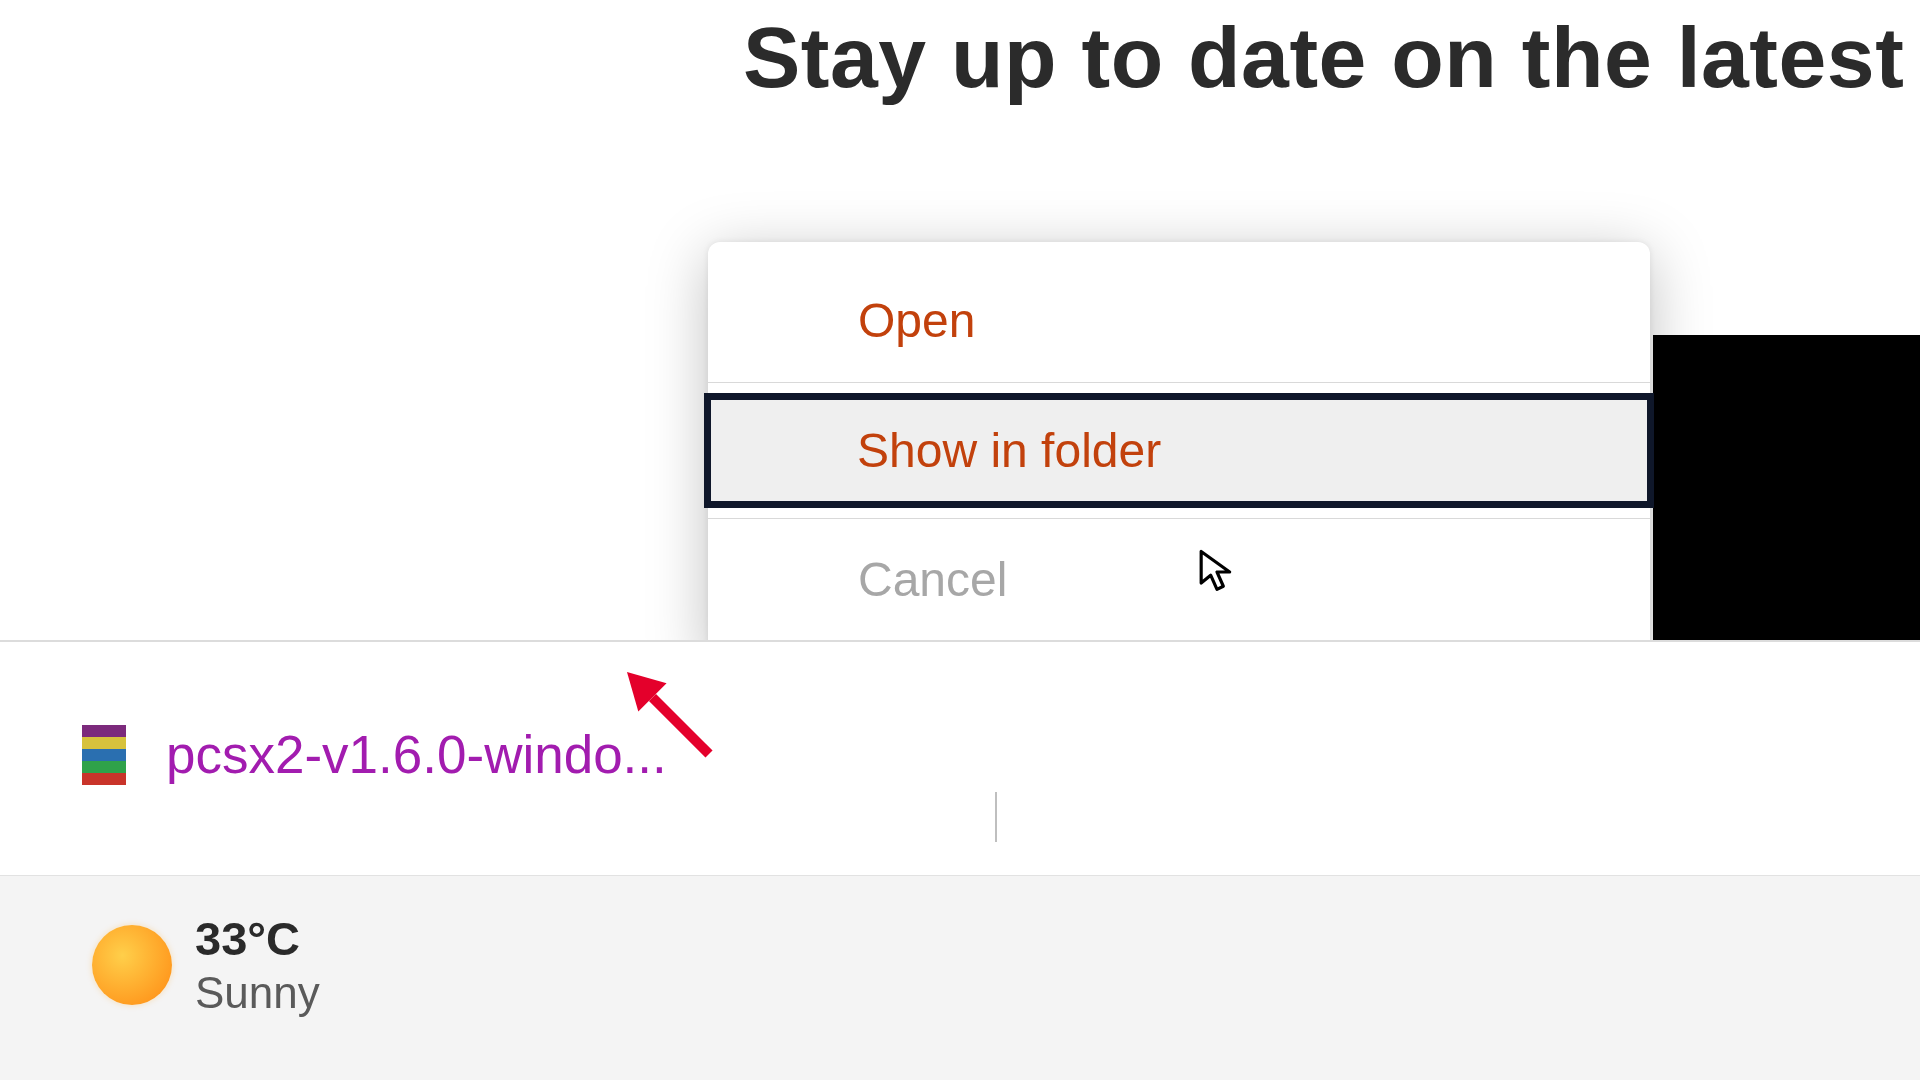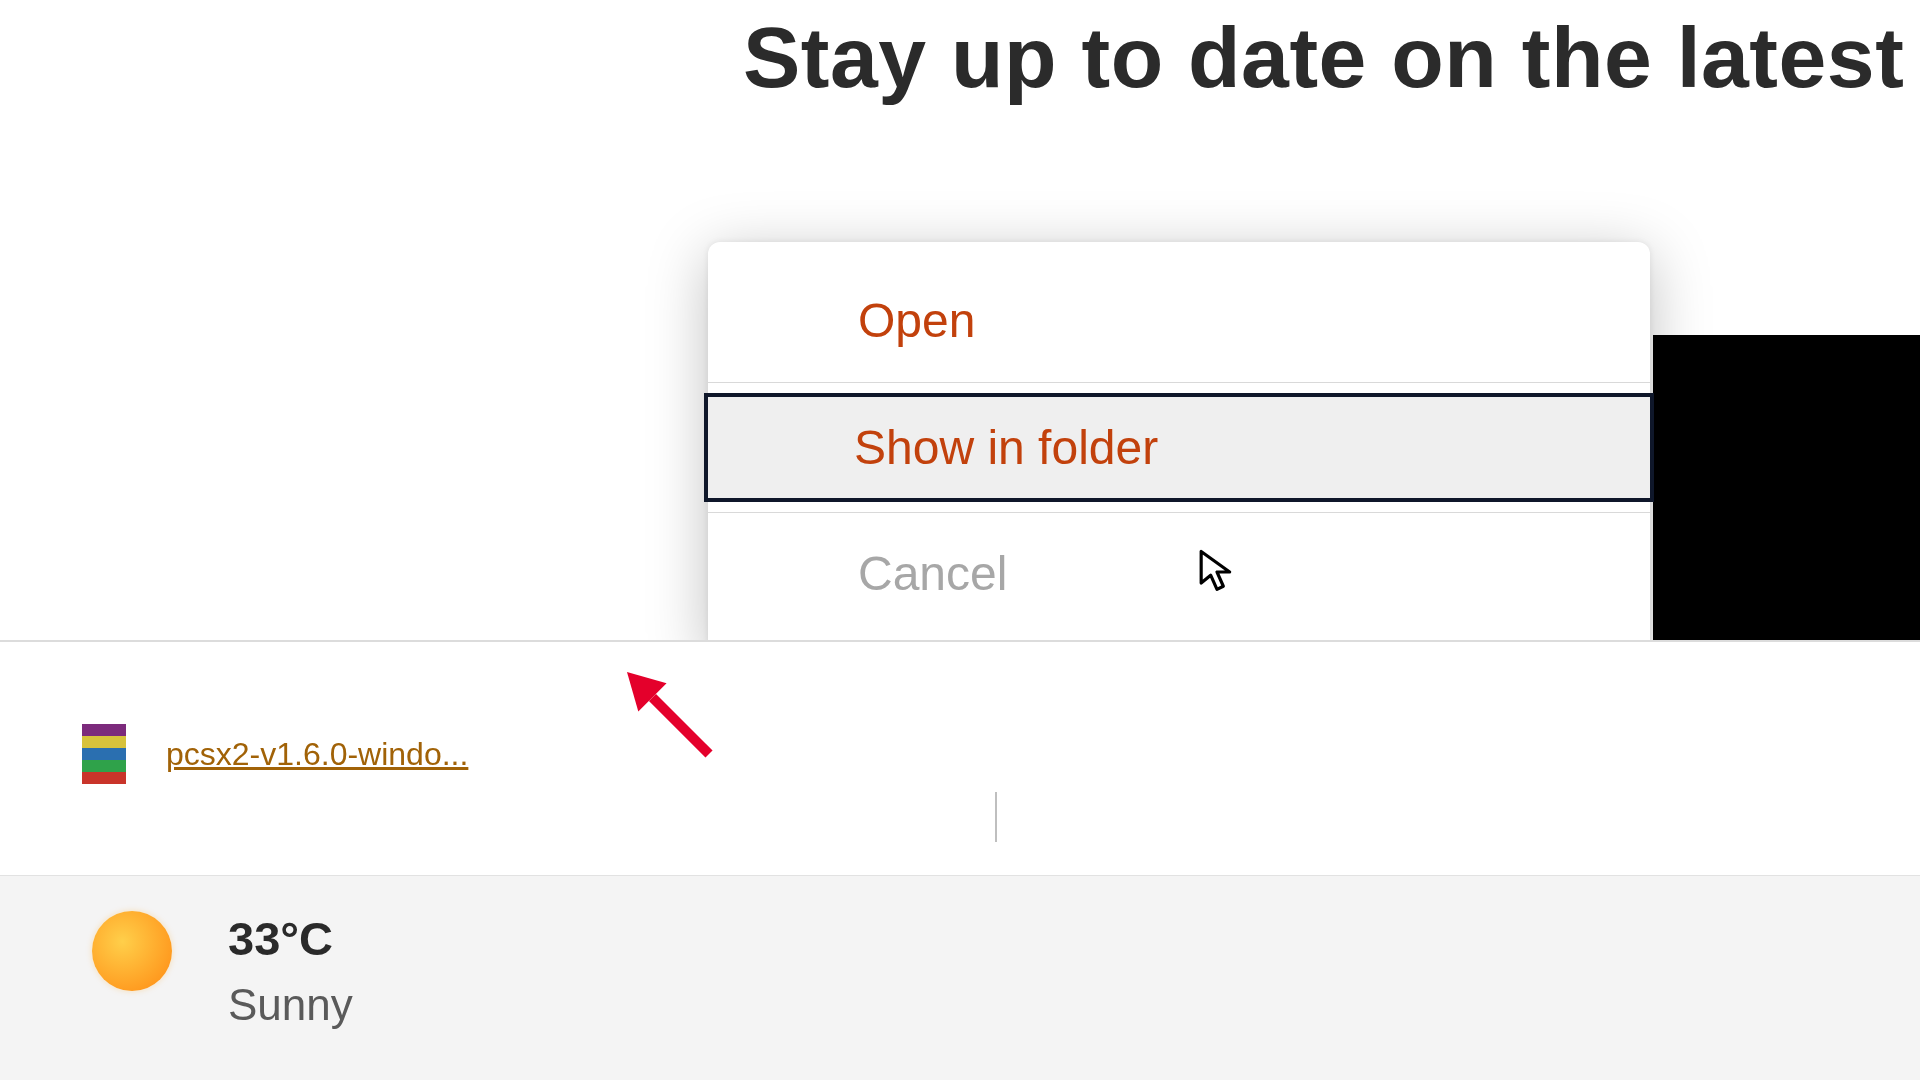--- a/index.html
+++ b/index.html
@@ -46,21 +46,21 @@
   line-height:1.2;
   cursor:default;
 }
 .menu-sep {
   height:1px;
   background:#d9d9d9;
   margin:10px 0;
 }
 .menu-item.highlighted {
   background:#efefef;
-  border:4px solid #0f172a;
+  border:7px solid #0f172a;
   margin-left:-4px;
   margin-right:-4px;
   padding-left:146px;
   position:relative;
 }
 .menu-item.disabled {
   color:#a7a7a7;
 }
 
 
@@ -117,24 +117,23 @@
   display:flex;
   flex-direction:column;
 }
 .rar-icon .band { flex:1; }
 .rar-icon .b1{background:#7c2a7c;}
 .rar-icon .b2{background:#d7c23c;}
 .rar-icon .b3{background:#2a6fb0;}
 .rar-icon .b4{background:#2fa24a;}
 .rar-icon .b5{background:#c9342a;}
 .download-name {
-  font-size:32px;
-  color:#a16207;
+  font-size:53px;
+  color:#a21caf;
   white-space:nowrap;
-  text-decoration:underline;
 }
 .download-divider {
   position:absolute;
   top:792px;
   left:995px;
   width:2px;
   height:50px;
   background:#bfbfbf;
 }
 
@@ -146,32 +145,33 @@
   width:1920px;
   height:205px;
   background:#f4f4f4;
   border-top:1px solid #e2e2e2;
 }
 .weather {
   position:absolute;
   top:35px;
   left:92px;
   display:flex;
-  gap:56px;
+  align-items:center;
+  gap:23px;
 }
 .sun {
   width:80px;height:80px;border-radius:50%;
   background:radial-gradient(circle at 38% 38%, #ffcf4a 0%, #ff9a1f 75%, #ff8a00 100%);
   box-shadow:0 0 6px rgba(255,160,0,0.25);
 }
 .weather-text .temp {
   font-size:47px; font-weight:600; color:#2a2a2a;
 }
 .weather-text .cond {
-  font-size:44px; color:#5a5a5a; margin-top:14px;
+  font-size:44px; color:#5a5a5a; margin-top:2px;
 }
 </style>
 </head>
 <body>
 
 <div class="headline">Stay up to date on the latest i</div>
 
 <div class="black-block"></div>
 
 <div class="context-menu">

